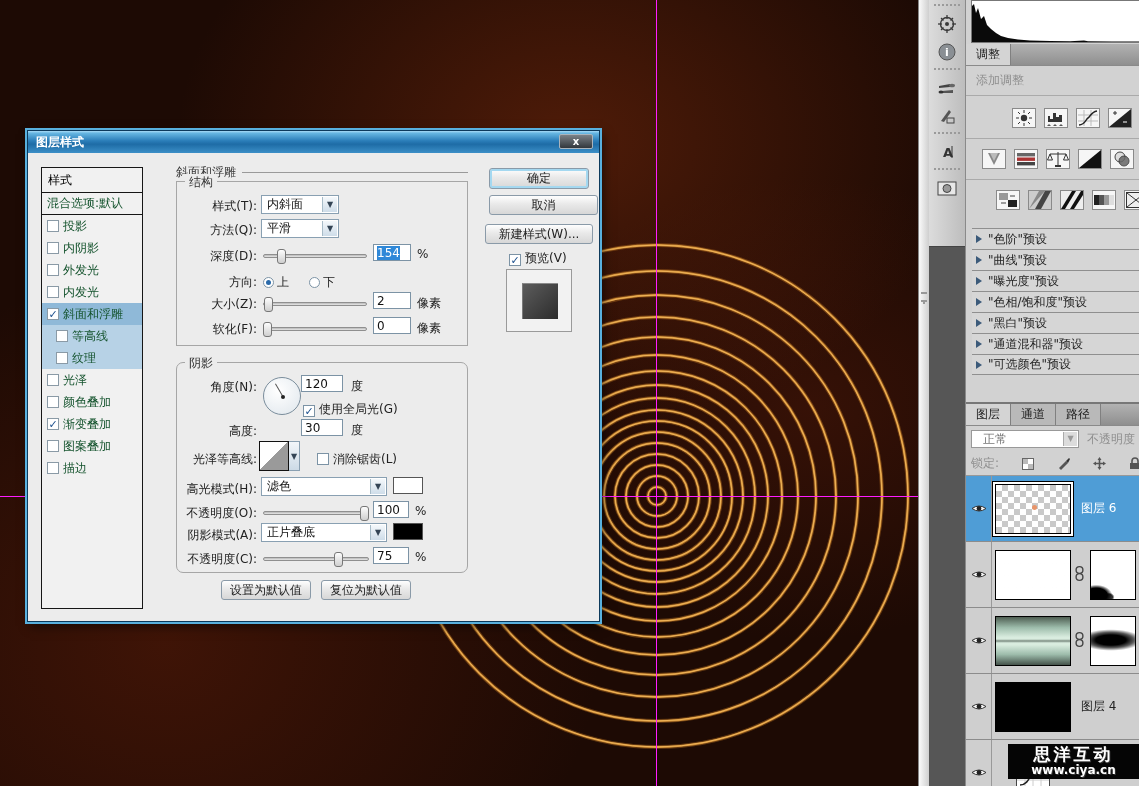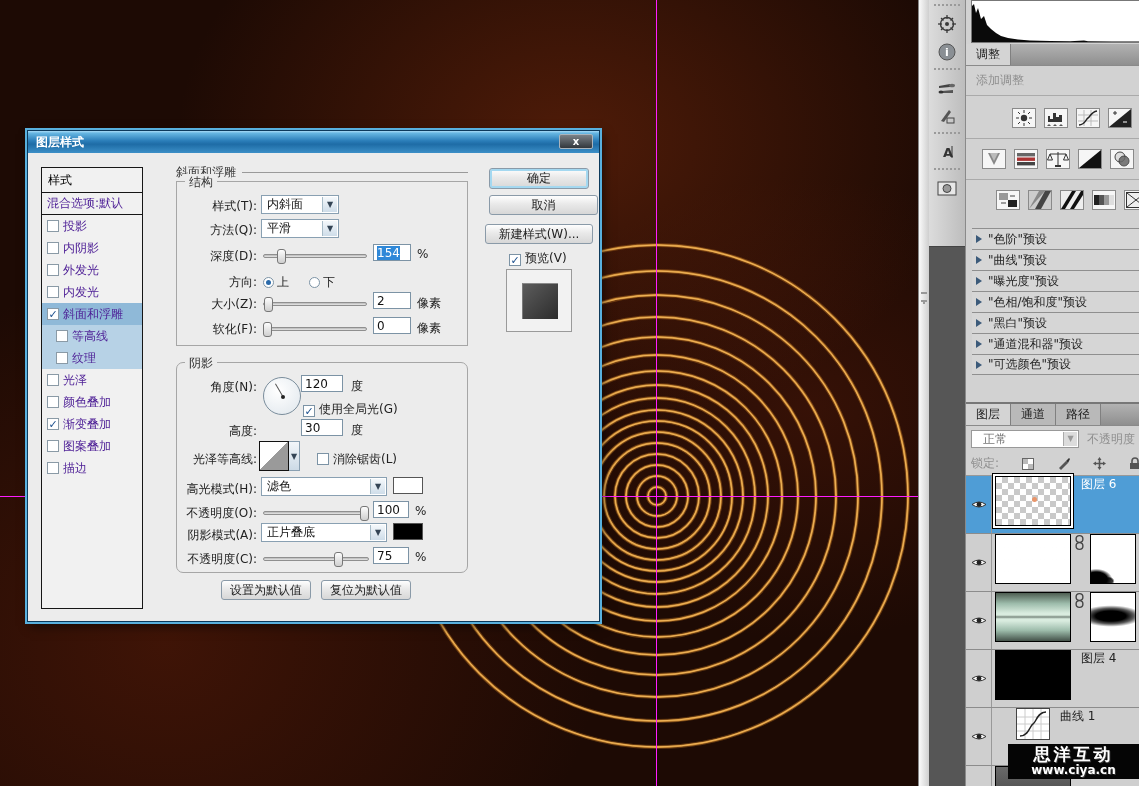--- a/index.html
+++ b/index.html
@@ -31,21 +31,21 @@
 
   
   #stylelist{position:absolute;left:13px;top:36px;width:102px;height:442px;border:1px solid #161616;background:#f1f1f1;}
   .sl-header{height:25px;line-height:25px;padding-left:6px;border-bottom:1px solid #161616;}
   .sl-row{height:22px;display:flex;align-items:center;padding-left:5px;white-space:nowrap;overflow:hidden;}
   .sl-row.first{border-bottom:1px solid #161616;}
   .sl-row.selected{background:#8fb9d8;}
   .sl-row.sub{background:#b7d2e6;padding-left:14px;}
   .cbx{width:12px;height:12px;background:#fff;border:1px solid #8a9aa6;margin-right:4px;flex:0 0 auto;
     font-size:11px;line-height:11px;color:#1a4e8c;text-align:center;font-weight:bold;}
-  .sl-label{color:#4c1d95;}
+  .sl-label{color:#14532d;}
 
   
   .sec-title{position:absolute;left:148px;top:33px;width:292px;display:flex;align-items:center;color:#333;}
   .sec-title .rule{flex:1;border-top:1px solid #9a9a9a;margin-left:6px;height:0;}
   .fs{position:absolute;left:148px;border:1px solid #a6a6a6;background:transparent;}
   .fs .legend{position:absolute;top:-8px;left:8px;background:#ececec;padding:0 4px;color:#333;}
   #fs-structure{top:50px;width:292px;height:165px;}
   #fs-shading{top:231px;width:292px;height:211px;border-radius:7px;}
   .lbl{position:absolute;width:78px;text-align:right;color:#222;white-space:nowrap;}
   .ddl{position:absolute;height:19px;background:#fff;border:1px solid #89a0b2;display:flex;align-items:center;
@@ -115,21 +115,21 @@
   .tri{width:0;height:0;border-left:6px solid #3b5a7a;border-top:4px solid transparent;border-bottom:4px solid transparent;margin:0 6px 0 4px;flex:0 0 auto;}
 
   #layerspanel{position:absolute;left:0;top:402px;width:174px;height:384px;border-top:2px solid #777;}
   .blendrow{height:26px;display:flex;align-items:center;padding:0 0 0 5px;white-space:nowrap;overflow:hidden;}
   .blendsel{width:108px;height:18px;background:#fff;border:1px solid #999;color:#777;position:relative;padding-left:11px;line-height:16px;margin-right:8px;flex:0 0 auto;}
   .blendsel .arr{position:absolute;right:1px;top:1px;bottom:1px;width:14px;background:#dcdcdc;border-left:1px solid #aaa;color:#999;font-size:8px;text-align:center;line-height:14px;}
   .graylab{color:#8f8f8f;}
   .lockrow{height:24px;display:flex;align-items:center;padding-left:5px;gap:23px;white-space:nowrap;overflow:hidden;border-bottom:1px solid #999;}
   .lockicon{flex:0 0 auto;display:flex;}
   .lockrow .fill{margin-left:auto;padding-right:4px;}
-  .layer-row{height:58px;display:flex;align-items:flex-start;border-bottom:1px solid #8c8c8c;position:relative;background:#cfcfcf;}
+  .layer-row{height:66px;display:flex;align-items:center;border-bottom:1px solid #8c8c8c;position:relative;background:#cfcfcf;}
   .layer-row.selected{background:#4f9dd6;}
   .eyecell{width:26px;align-self:stretch;border-right:1px solid #999;display:flex;align-items:center;justify-content:center;flex:0 0 auto;}
   .thumb{width:76px;height:50px;border:1px solid #000;margin-left:3px;flex:0 0 auto;}
   .layer-row.selected .thumb{box-shadow:0 0 0 2px #fff,0 0 0 3px #000;}
   .checker, .checker-dot, .checker-splat, .inkblot{
     background-image:linear-gradient(45deg,#c9c9c9 25%,transparent 25%,transparent 75%,#c9c9c9 75%),
       linear-gradient(45deg,#c9c9c9 25%,#ffffff 25%,#ffffff 75%,#c9c9c9 75%);
     background-size:12px 12px;background-position:0 0,6px 6px;background-color:#fff;position:relative;}
   .checker-dot::after{content:"";position:absolute;left:36px;top:20px;width:5px;height:5px;border-radius:50%;background:#e8956a;}
   .checker-splat{background-image:

